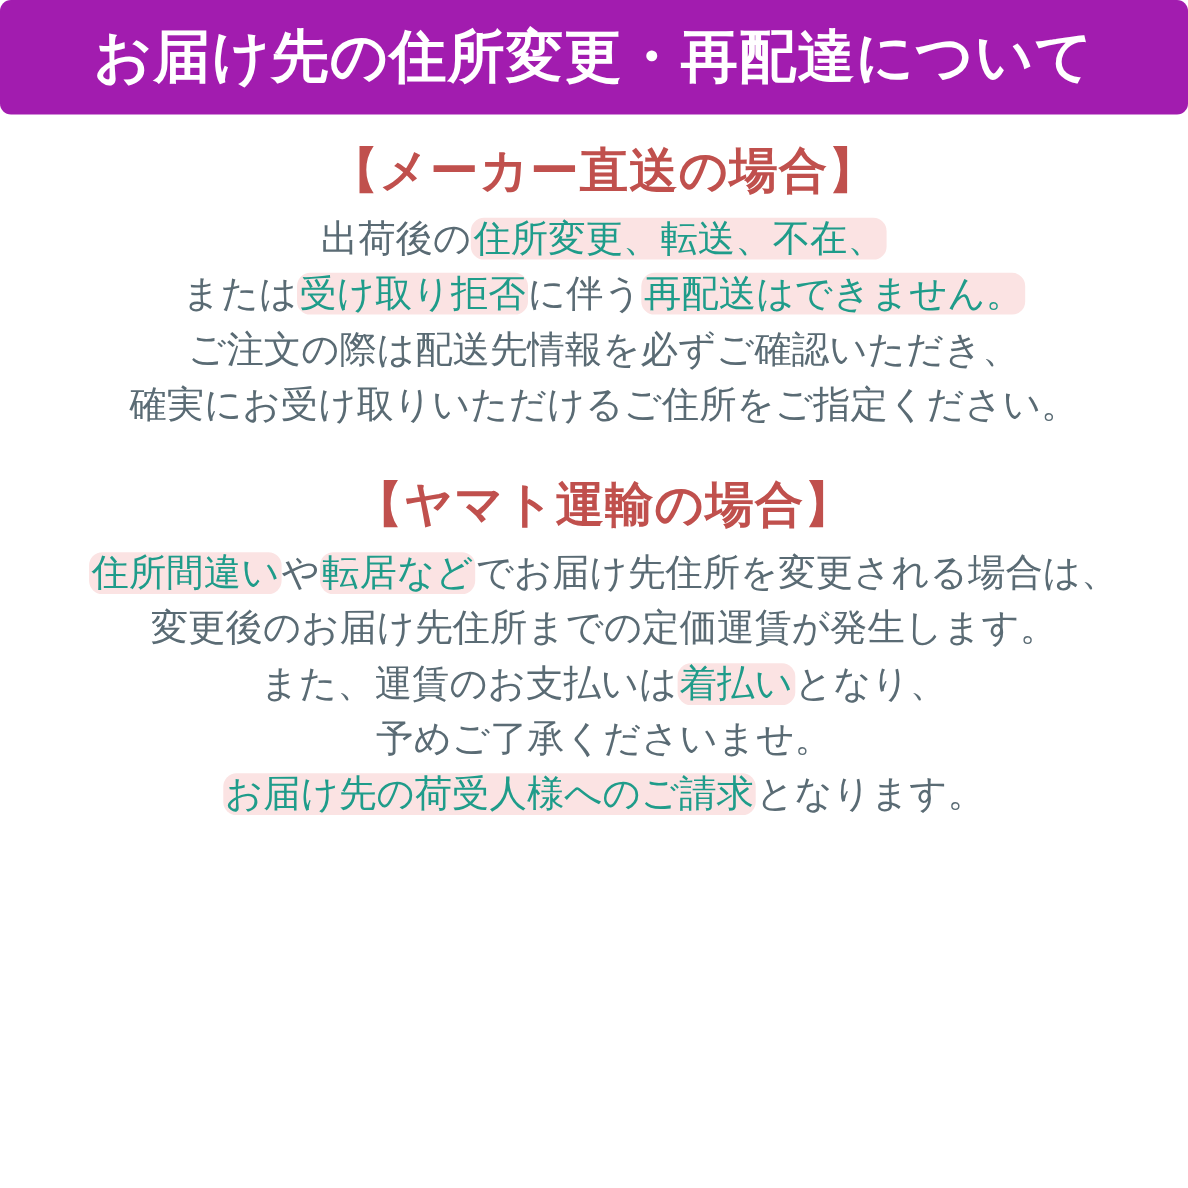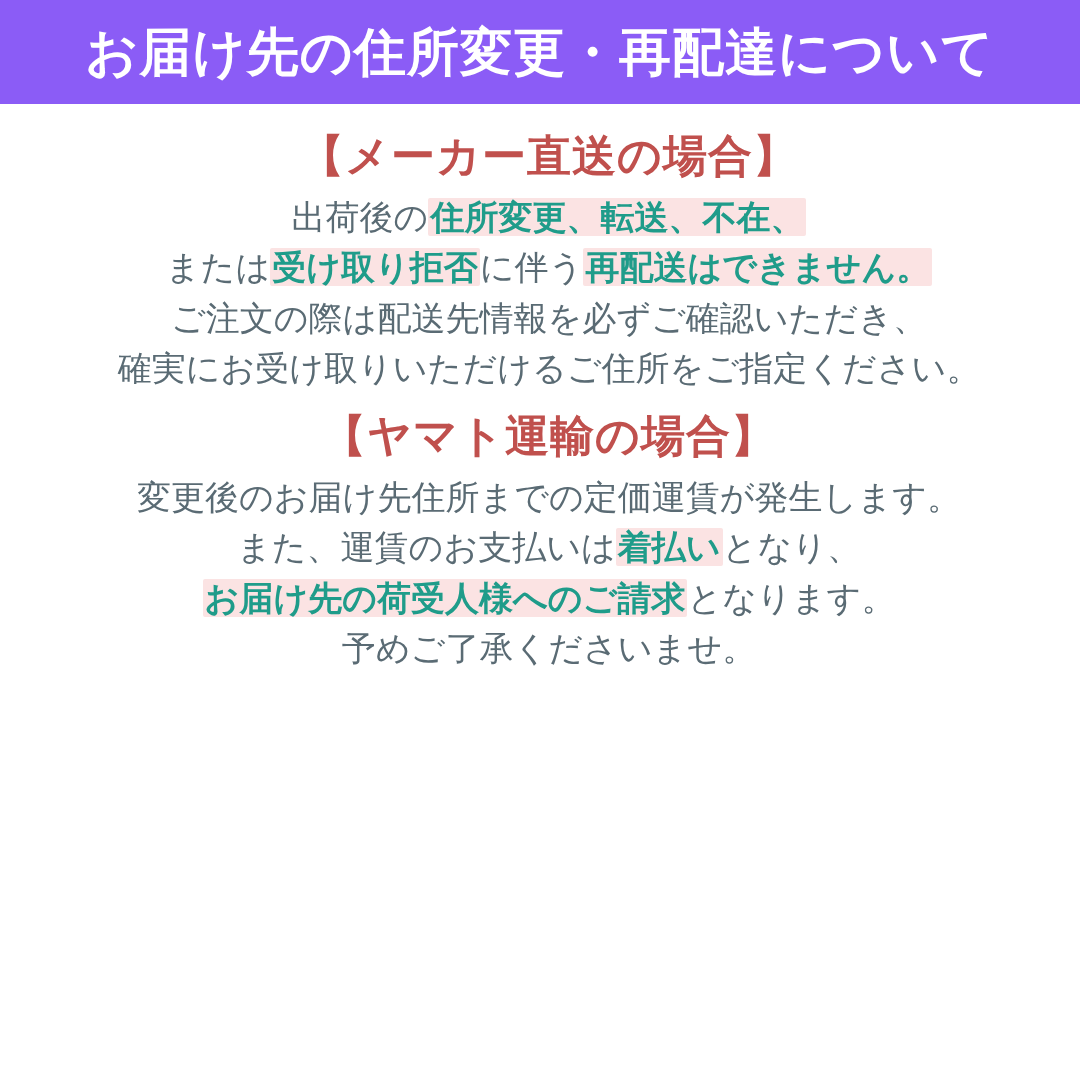--- a/index.html
+++ b/index.html
@@ -18,25 +18,26 @@
     position: relative;
     width: 1080px;
     height: 1080px;
     box-sizing: border-box;
   }
 
   
   .banner {
     width: 100%;
     height: 104px;
-    background: #8b5cf6;
+    background: #a21caf;
     display: flex;
     align-items: center;
     justify-content: center;
     box-sizing: border-box;
+    border-radius: 10px;
   }
   .banner-title {
     color: #ffffff;
     font-size: 52px;
     font-weight: bold;
     letter-spacing: 1px;
     line-height: 1;
     white-space: nowrap;
   }
 
@@ -49,38 +50,38 @@
 
   .section-heading {
     color: #c0504d;
     font-size: 44px;
     font-weight: bold;
     margin: 14px 0 10px 0;
     line-height: 1.25;
     letter-spacing: 1px;
   }
   .section-heading.second {
-    margin-top: 16px;
+    margin-top: 40px;
   }
 
   .line {
     color: #5a6b74;
     font-size: 34px;
     line-height: 1.42;
     margin: 2px 0;
     white-space: nowrap;
   }
 
   
   .hl {
     color: #1f9c8a;
     background: #fbe3e3;
-    font-weight: bold;
+    font-weight: normal;
     padding: 0 2px;
-    border-radius: 2px;
+    border-radius: 12px;
   }
   .note {
     color: #c0504d;
     font-size: 32px;
     font-weight: bold;
     margin-top: 8px;
     line-height: 1.3;
     white-space: nowrap;
   }
 </style>
@@ -109,33 +110,36 @@
     <div class="line">
       <span>ご注文の際は配送先情報を必ずご確認いただき、</span>
     </div>
 
     <div class="line">
       <span>確実にお受け取りいただけるご住所をご指定ください。</span>
     </div>
 
     <div class="section-heading second">【ヤマト運輸の場合】</div>
 
+    <div class="line">
+      <span class="hl">住所間違い</span><span>や</span><span class="hl">転居など</span><span>でお届け先住所を変更される場合は、</span>
+    </div>
 
 
     <div class="line">
       <span>変更後のお届け先住所までの定価運賃が発生します。</span>
     </div>
 
     <div class="line">
       <span>また、運賃のお支払いは</span><span class="hl">着払い</span><span>となり、</span>
     </div>
 
     <div class="line">
-      <span class="hl">お届け先の荷受人様へのご請求</span><span>となります。</span>
+      <span>予めご了承くださいませ。</span>
     </div>
 
     <div class="line">
-      <span>予めご了承くださいませ。</span>
+      <span class="hl">お届け先の荷受人様へのご請求</span><span>となります。</span>
     </div>
 
 
   </div>
 </div>
 
 </body></html>

